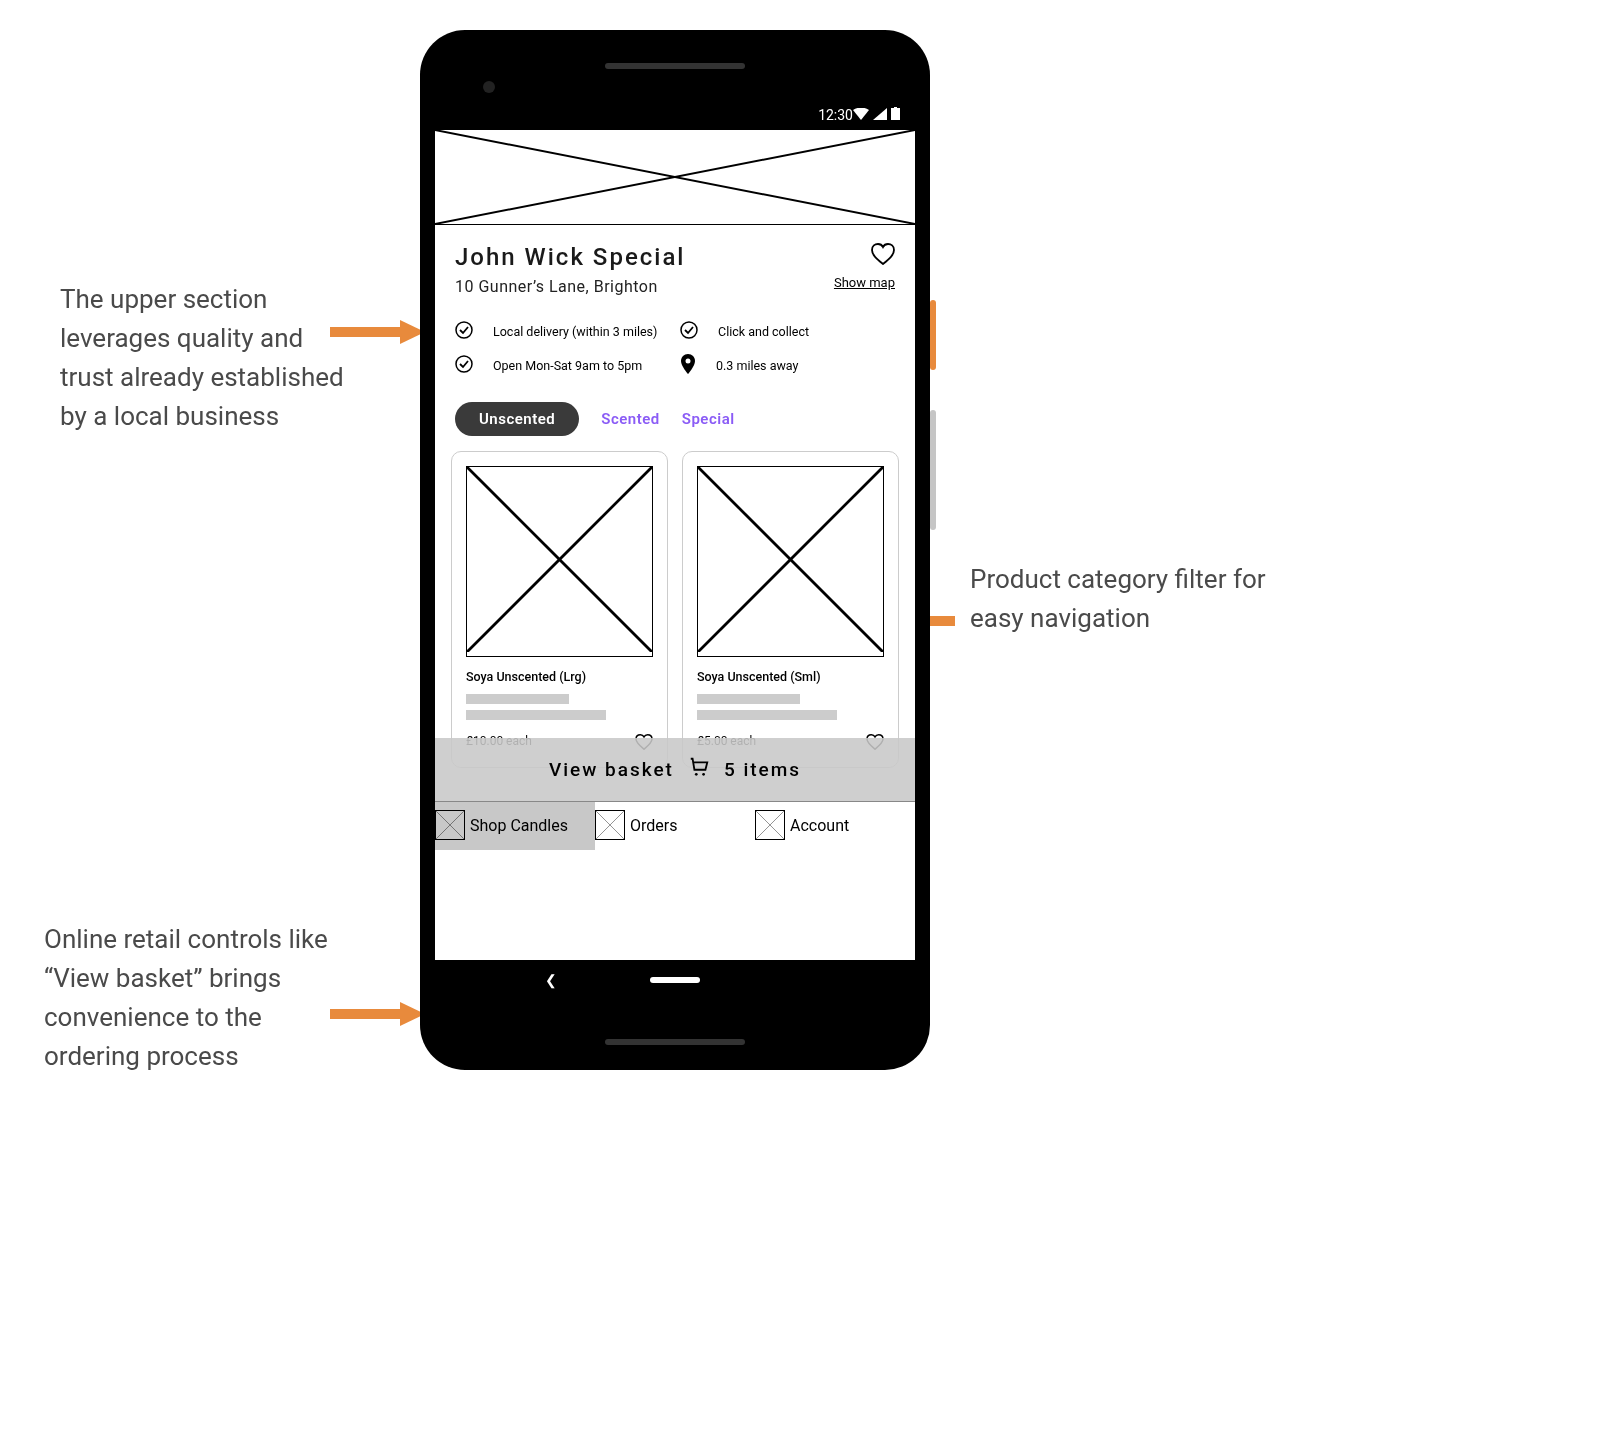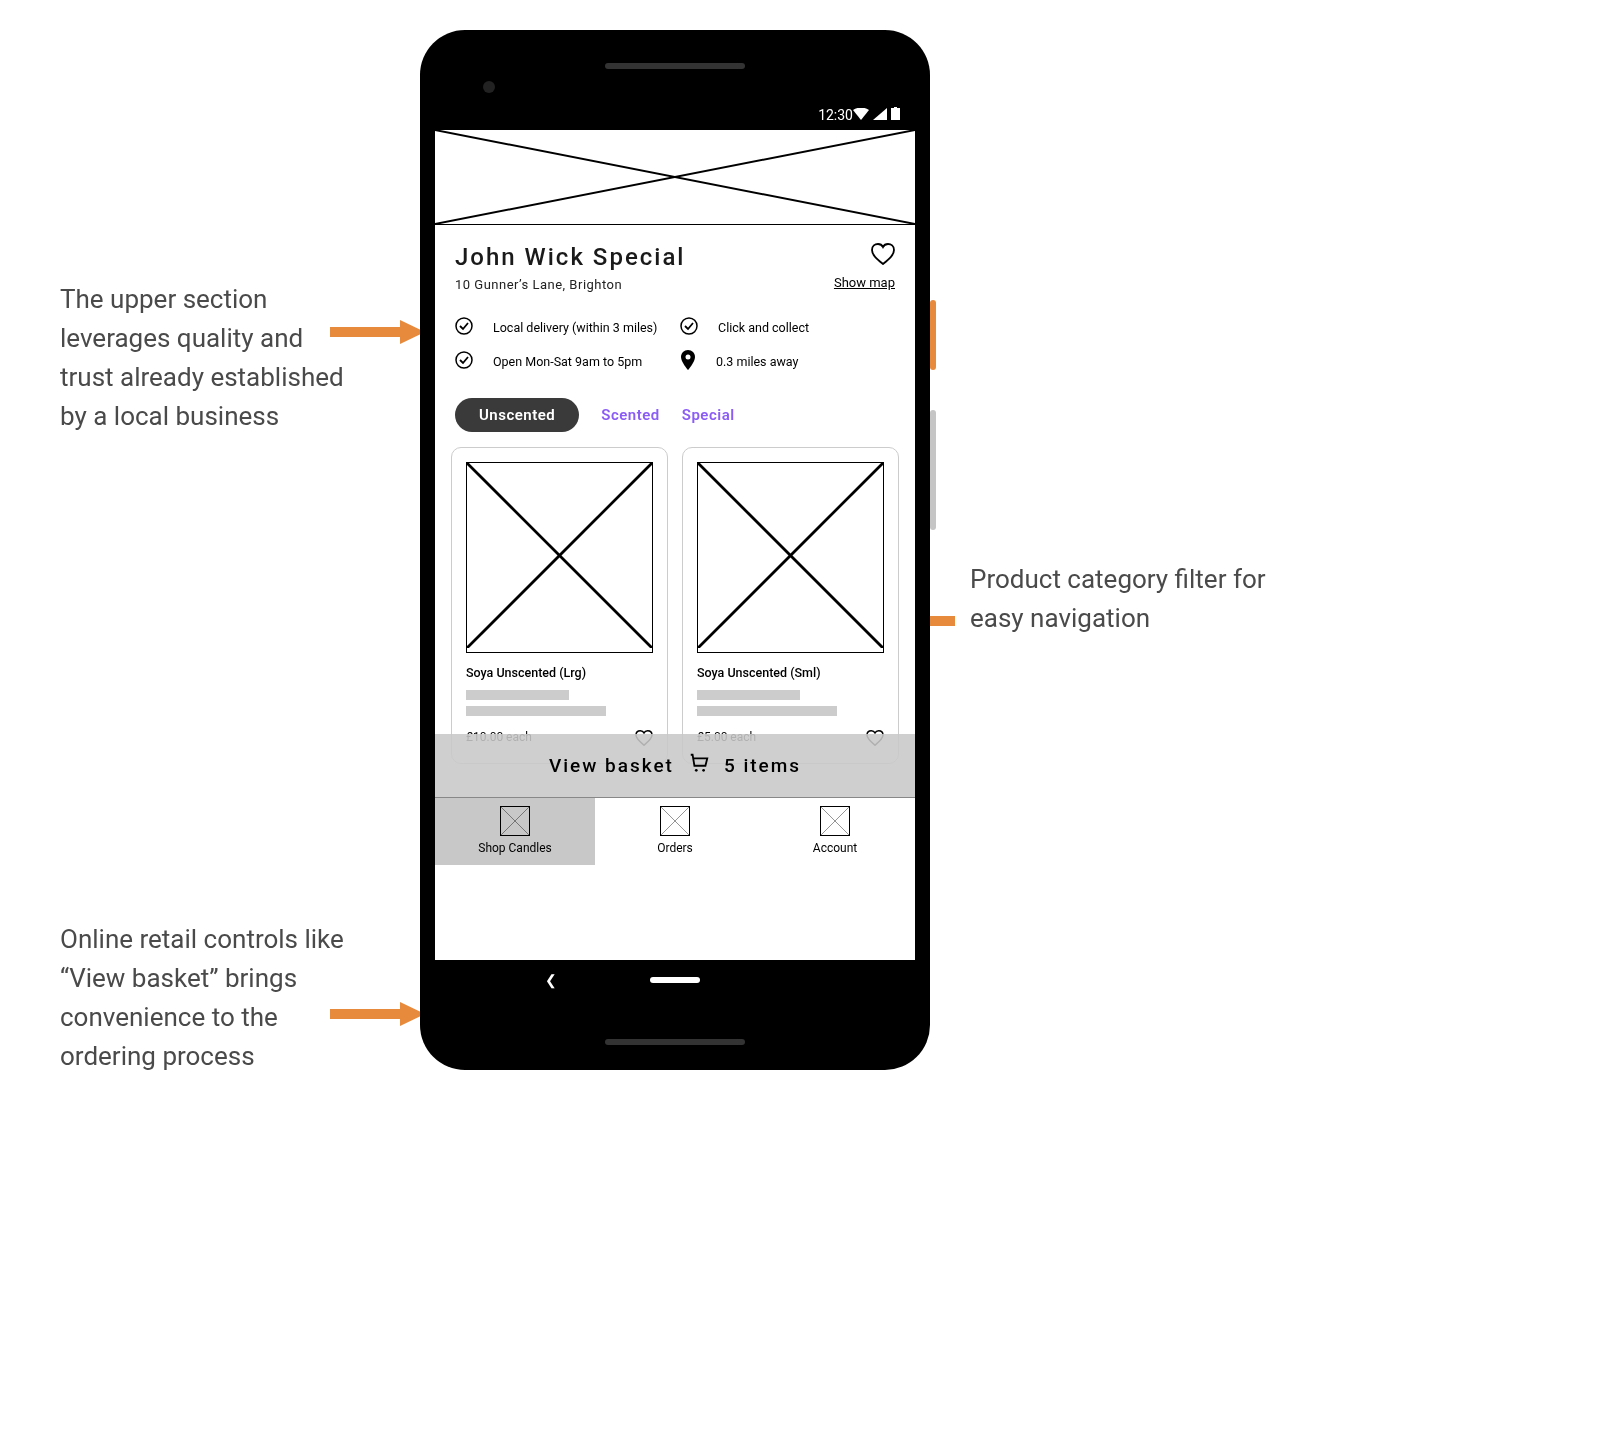--- a/index.html
+++ b/index.html
@@ -16,21 +16,21 @@
     }
     .annotation {
       position: absolute;
       font-size: 26px;
       line-height: 1.5;
       color: #4a4a4a;
       max-width: 300px;
     }
     .annotation-1 { top: 280px; left: 60px; }
     .annotation-2 { top: 560px; left: 970px; }
-    .annotation-3 { top: 920px; left: 60px; }
+    .annotation-3 { top: 920px; left: 44px; }
     
     .arrow {
       position: absolute;
     }
     .arrow svg { display: block; }
     
     .phone-frame {
       position: absolute;
       left: 420px;
       top: 30px;
@@ -135,21 +135,21 @@
       justify-content: space-between;
       align-items: flex-start;
     }
     .shop-title {
       font-size: 24px;
       font-weight: 500;
       letter-spacing: 2px;
       color: #1a1a1a;
     }
     .shop-address {
-      font-size: 13px;
+      font-size: 16px;
       color: #222;
       margin-top: 6px;
       letter-spacing: 0.5px;
     }
     .show-map {
       font-size: 13px;
       text-decoration: underline;
       margin-top: 6px;
       display: block;
       text-align: right;
@@ -242,25 +242,25 @@
       margin-top: -30px;
     }
     
     .nav-bar {
       display: flex;
       border-top: 1px solid #888;
     }
     .nav-item {
       flex: 1;
       display: flex;
-      flex-direction: column;
+      flex-direction: row;
       align-items: center;
       padding: 8px 0 10px 0;
       gap: 5px;
-      font-size: 12px;
+      font-size: 16px;
     }
     .nav-item.active {
       background: #c8c8c8;
     }
     .nav-icon-box {
       width: 30px;
       height: 30px;
       border: 1.5px solid #000;
       position: relative;
     }

